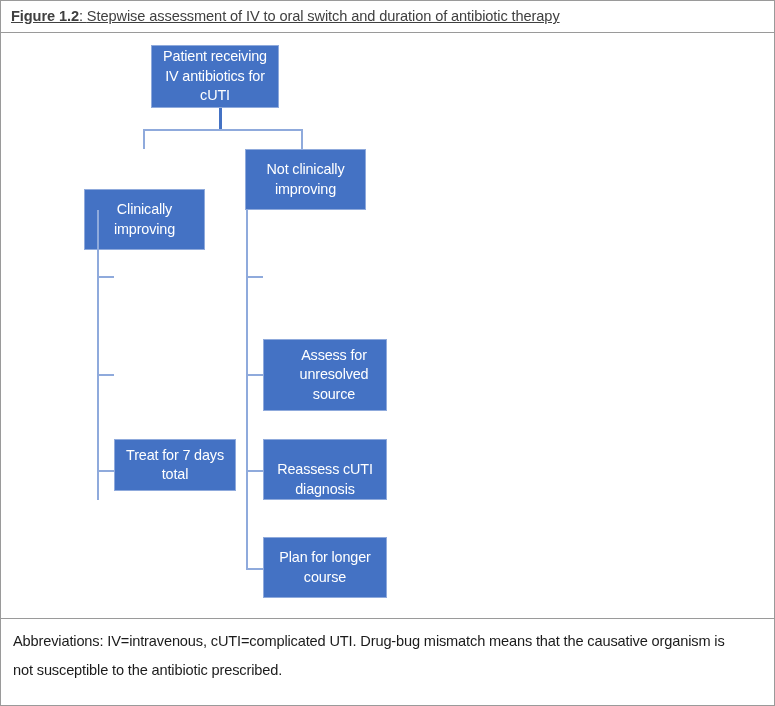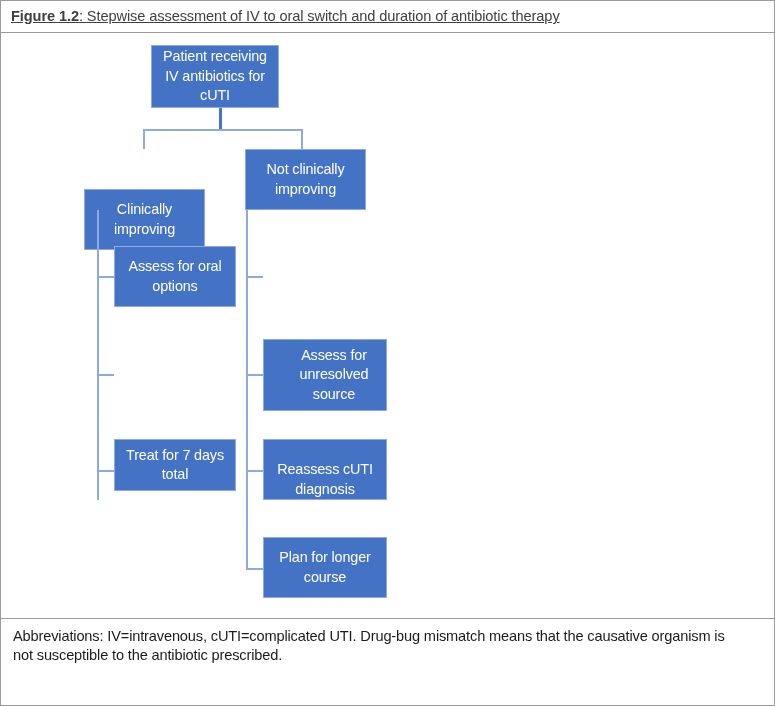--- a/index.html
+++ b/index.html
@@ -55,21 +55,21 @@
     width: 775px;
     height: 1px;
     background: #9a9a9a;
   }
   #figure-footnote {
     position: absolute;
     left: 12px;
     top: 626px;
     width: 735px;
     font-size: 14.6px;
-    line-height: 19px;
+    line-height: 29px;
     color: #1b1b1b;
     letter-spacing: -0.15px;
   }
 
   
   #flowchart {
     position: absolute;
     left: 0;
     top: 32px;
     width: 775px;
@@ -125,23 +125,20 @@
     </div>
     <div class="node" style="left:244px; top:116px; width:121px; height:61px;">
       <span>Not clinically improving</span>
     </div>
 
     <div class="connector" style="left:96px; top:177px; width:2px; height:290px;"></div>
     <div class="connector" style="left:96px; top:243px; width:17px; height:2px;"></div>
     <div class="connector" style="left:96px; top:341px; width:17px; height:2px;"></div>
     <div class="connector" style="left:96px; top:437px; width:17px; height:2px;"></div>
 
-    <div class="node" style="left:113px; top:213px; width:122px; height:61px;">
-      <span>Assess for oral options</span>
-    </div>
     <div class="node" style="left:113px; top:406px; width:122px; height:52px;">
       <span>Treat for 7 days total</span>
     </div>
 
     <div class="connector" style="left:245px; top:177px; width:2px; height:360px;"></div>
     <div class="connector" style="left:245px; top:243px; width:17px; height:2px;"></div>
     <div class="connector" style="left:245px; top:341px; width:17px; height:2px;"></div>
     <div class="connector" style="left:245px; top:437px; width:17px; height:2px;"></div>
     <div class="connector" style="left:245px; top:535px; width:17px; height:2px;"></div>
 

